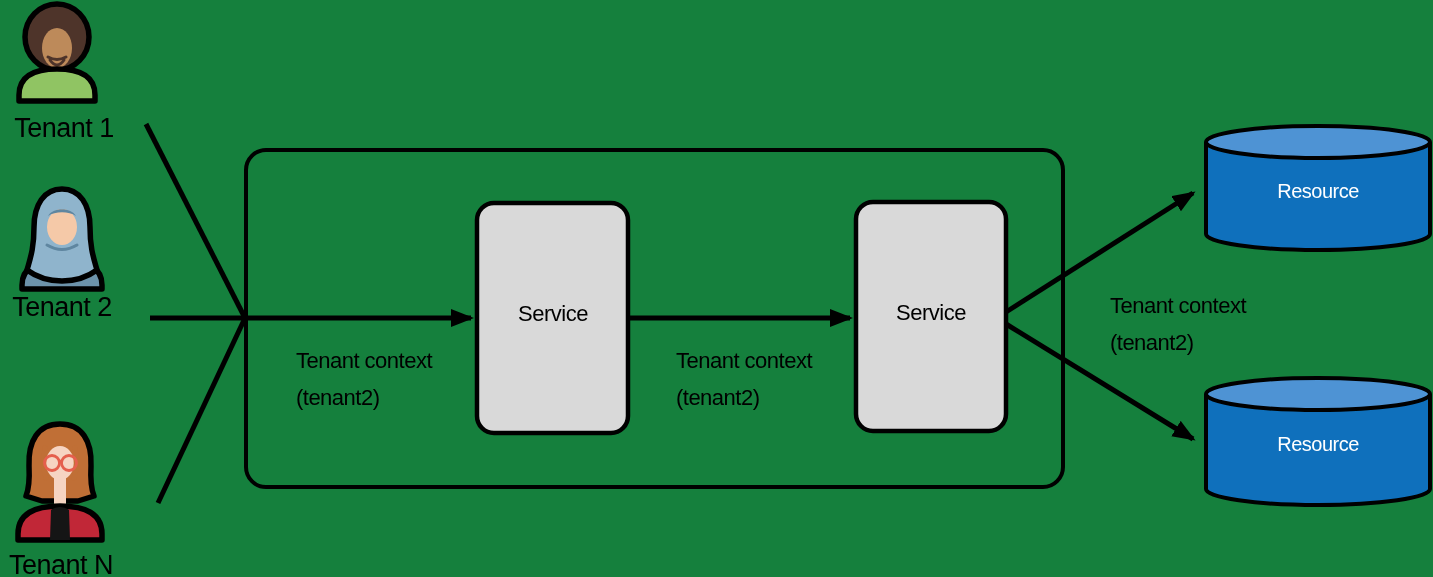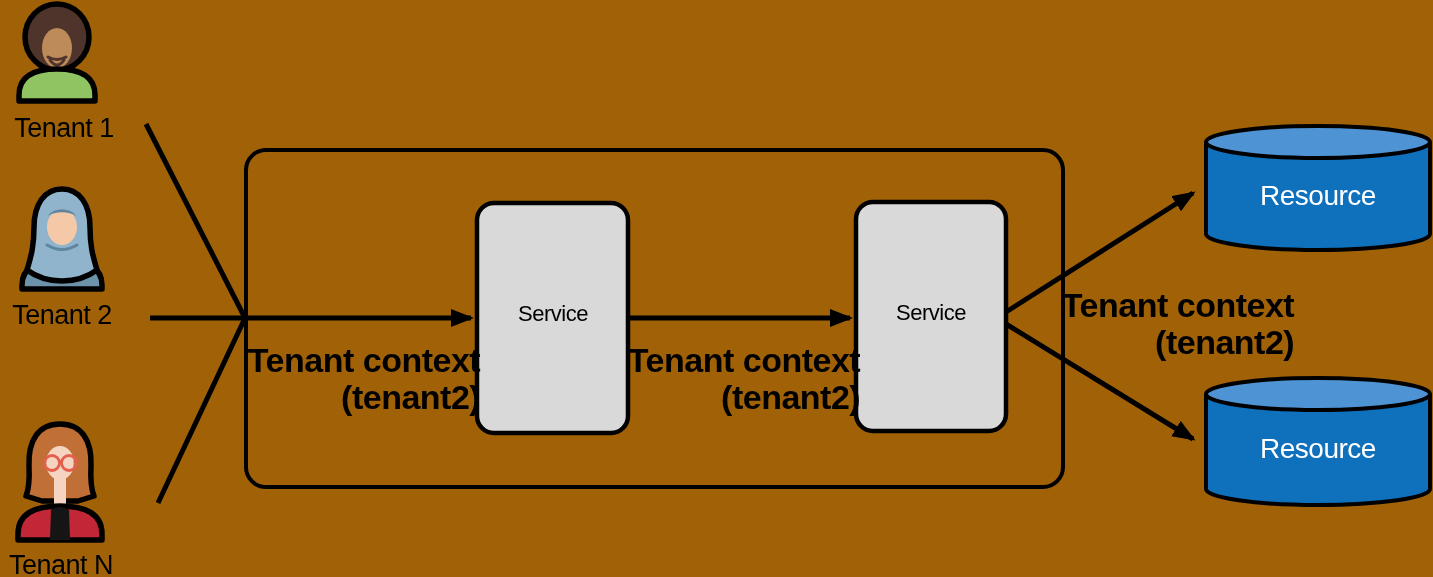--- a/index.html
+++ b/index.html
@@ -15,30 +15,30 @@
     --color-avatar2-hijab-dark:#5f86a0;
     --color-avatar2-skin:#f5c9a8;
     --color-avatar2-body:#6d93ab;
     --color-avatar3-hair:#c06f36;
     --color-avatar3-skin:#f6d4c2;
     --color-avatar3-glasses:#e55f4d;
     --color-avatar3-cardigan:#c12737;
     --color-avatar3-top:#151515;
   }
   html,body{margin:0;padding:0;background:#fff}
-  .stage{position:relative;width:1433px;height:577px;background:#a16207;
+  .stage{position:relative;width:1433px;height:577px;background:#15803d;
          font-family:"Liberation Sans",sans-serif;overflow:hidden}
   .layer{position:absolute;left:0;top:0;width:1433px;height:577px}
 
   .lbl{position:absolute;transform:translateX(-50%);white-space:nowrap;
        color:#000;letter-spacing:-0.5px;line-height:1.15}
   .tenant-lbl{font-size:27px}
   .service-lbl{font-size:22px}
-  .resource-lbl{font-size:28px;color:var(--color-resource-text)}
-  .ctx-lbl{font-weight:700;font-size:34px;text-align:right;line-height:37px}
+  .resource-lbl{font-size:20px;color:var(--color-resource-text)}
+  .ctx-lbl{font-weight:400;font-size:22px;text-align:left;line-height:37px}
 
   
   .ln{stroke:var(--color-stroke);stroke-width:5;fill:none}
   .frame{stroke:var(--color-stroke);stroke-width:4;fill:none}
   .svc{fill:var(--color-service-fill);stroke:var(--color-stroke);stroke-width:4.5}
   .cyl-body{fill:var(--color-resource-body);stroke:var(--color-stroke);stroke-width:4}
   .cyl-top{fill:var(--color-resource-top);stroke:var(--color-stroke);stroke-width:4}
   .outl{stroke:var(--color-stroke);stroke-width:5.5;stroke-linejoin:round}
   .noline{stroke:none}
   .f-a1-hair{fill:var(--color-avatar1-hair)}
@@ -118,21 +118,21 @@
       <path class="cyl-body" d="M1206,142 L1206,234 A112,16 0 0 0 1430,234 L1430,142"></path>
       <ellipse class="cyl-top" cx="1318" cy="142" rx="112" ry="16"></ellipse>
     </g>
     <g>
       <path class="cyl-body" d="M1206,394 L1206,489 A112,16 0 0 0 1430,489 L1430,394"></path>
       <ellipse class="cyl-top" cx="1318" cy="394" rx="112" ry="16"></ellipse>
     </g>
   </svg>
 
   <div class="lbl tenant-lbl" style="left:64px;top:113px">Tenant 1</div>
-  <div class="lbl tenant-lbl" style="left:62px;top:300px">Tenant 2</div>
+  <div class="lbl tenant-lbl" style="left:62px;top:292px">Tenant 2</div>
   <div class="lbl tenant-lbl" style="left:61px;top:550px">Tenant N</div>
 
   <div class="lbl service-lbl" style="left:553px;top:301px">Service</div>
   <div class="lbl service-lbl" style="left:931px;top:300px">Service</div>
 
   <div class="lbl resource-lbl" style="left:1318px;top:180px">Resource</div>
   <div class="lbl resource-lbl" style="left:1318px;top:433px">Resource</div>
 
   <div class="lbl ctx-lbl" style="left:364px;top:342px">
     <div>Tenant context</div>

